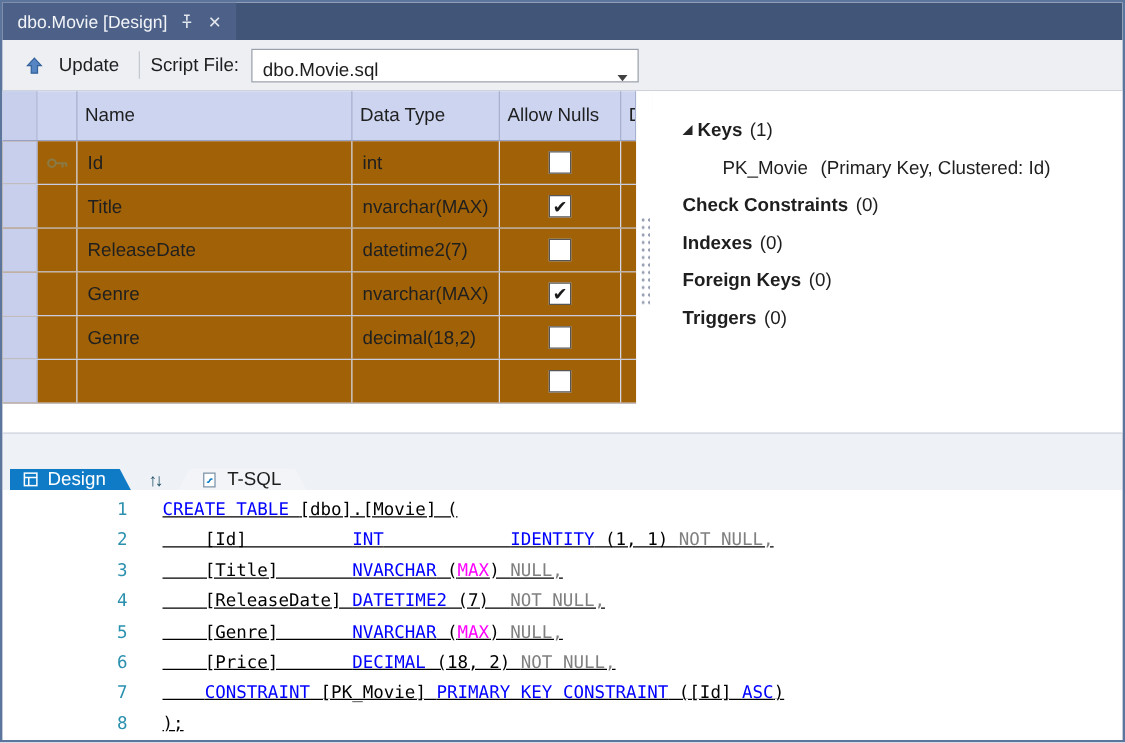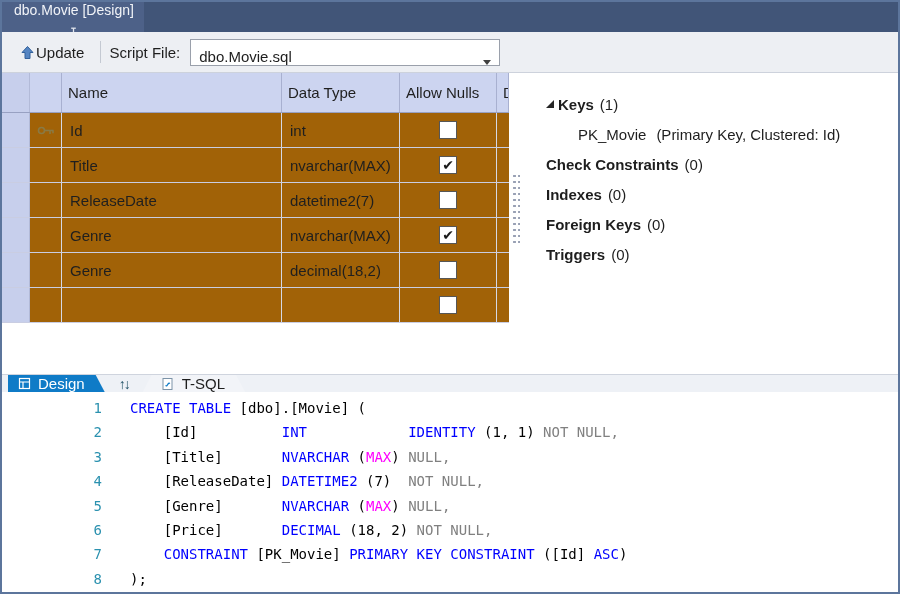--- a/index.html
+++ b/index.html
@@ -2,28 +2,28 @@
 <html><head>
 <meta charset="utf-8">
 <style>
   * { box-sizing: border-box; margin: 0; padding: 0; }
   body { margin: 0; background: #ffffff; font-family: "Liberation Sans", sans-serif; }
 
   .window { width: 900px; height: 594px; border: 2px solid #5c759c; display: flex; flex-direction: column; background: #fff; overflow: hidden; }
 
   
   .tabstrip { height: 30px; background: #415578; display: flex; align-items: stretch; flex: 0 0 auto; }
-  .doc-tab { display: flex; align-items: center; gap: 9px; padding: 0 10px 0 12px; background: #4d6188; color: #f2f4f8; font-size: 14px; cursor: default; flex-direction: column; }
+  .doc-tab { display: flex; align-items: center; gap: 9px; padding: 0 10px 0 12px; background: #4d6188; color: #f2f4f8; font-size: 14px; cursor: default; }
   .doc-tab .title { white-space: nowrap; }
   .tab-ico { display: flex; align-items: center; }
   .close-x { font-size: 17px; line-height: 1; color: #e3e7ee; padding: 0 2px; }
 
   
   .toolbar { height: 41px; background: #edeff3; border-bottom: 1px solid #cdd2dc; display: flex; align-items: center; padding-left: 10px; flex: 0 0 auto; }
-  .update-btn { display: flex; align-items: center; gap: 1px; padding: 4px 8px; color: #1e1e1e; font-size: 15px; }
+  .update-btn { display: flex; align-items: center; gap: 12px; padding: 4px 8px; color: #1e1e1e; font-size: 15px; }
   .tb-sep { width: 1px; height: 22px; background: #c4c9d2; margin: 0 8px; }
   .sf-label { font-size: 15px; color: #1e1e1e; margin-right: 10px; }
   .combo { width: 310px; height: 27px; background: #fff; border: 1px solid #9aa0ab; display: flex; align-items: flex-end; }
   .combo .val { font-size: 15px; color: #1e1e1e; padding-left: 8px; }
   .combo .arrow-zone { margin-left: auto; width: 24px; display: flex; justify-content: center; }
   .tri-down { width: 0; height: 0; border-left: 4px solid transparent; border-right: 4px solid transparent; border-top: 5px solid #404040; }
 
   
   .main { flex: 1 1 auto; display: flex; background: #fff; min-height: 0; }
   .grid-pane { width: 507px; flex: 0 0 auto; display: flex; flex-direction: row; }
@@ -56,29 +56,29 @@
 
   .side-panel { flex: 1 1 auto; background: #fff; padding: 16px 0 0 24px; overflow: hidden; }
   .tree-item { height: 30px; display: flex; align-items: center; font-size: 15px; color: #1e1e1e; white-space: nowrap; }
   .tree-item .lbl { font-weight: 700; }
   .tree-item .cnt { margin-left: 6px; font-weight: 400; }
   .expander { width: 0; height: 0; border-left: 8px solid transparent; border-bottom: 8px solid #262626; margin-right: 4px; }
   .tree-child { height: 30px; display: flex; align-items: center; font-size: 15px; color: #1e1e1e; padding-left: 32px; white-space: nowrap; }
   .tree-child .detail { margin-left: 10px; }
 
   
-  .btabs { height: 18px; background: #eef1f6; border-top: 1px solid #cfd4de; display: flex; align-items: flex-end; padding-left: 6px; flex: 0 0 auto; }
+  .btabs { height: 46px; background: #eef1f6; border-top: 1px solid #cfd4de; display: flex; align-items: flex-end; padding-left: 6px; flex: 0 0 auto; }
   .btab { display: flex; align-items: center; gap: 7px; font-size: 15px; padding: 0 20px 0 10px; white-space: nowrap; }
   .btab.active { background: #0f7bc7; color: #ffffff; clip-path: polygon(0 0, calc(100% - 9px) 0, 100% 100%, 0 100%); }
   .btab.plain { background: #f2f4f8; color: #1e1e1e; clip-path: polygon(9px 0, calc(100% - 9px) 0, 100% 100%, 0 100%); padding: 0 20px 0 18px; }
   .btab-icon-btn { width: 38px; display: flex; align-items: center; justify-content: center; color: #1e4e63; font-size: 14px; letter-spacing: -2px; }
 
   
   .code-pane { height: 200px; flex: 0 0 auto; background: #fff; padding-top: 4px; overflow: hidden; }
-  .code-line { white-space: pre; font-family: "DejaVu Sans Mono", monospace; font-size: 14px; line-height: 24.4px; height: 24.4px; }
+  .code-line { white-space: pre; font-family: "DejaVu Sans Mono", monospace; font-size: 14px; line-height: 24.4px; height: 24.4px; text-decoration: underline; }
   .ln { display: inline-block; width: 100px; text-align: right; color: #2b91af; margin-right: 28px; }
   .ct span { white-space: pre; }
   .kw { color: #0000ff; }
   .pl { color: #000000; }
   .gr { color: #808080; margin-top: 19px; }
   .mg { color: #ff00ff; }
 </style>
 </head>
 <body>
 

